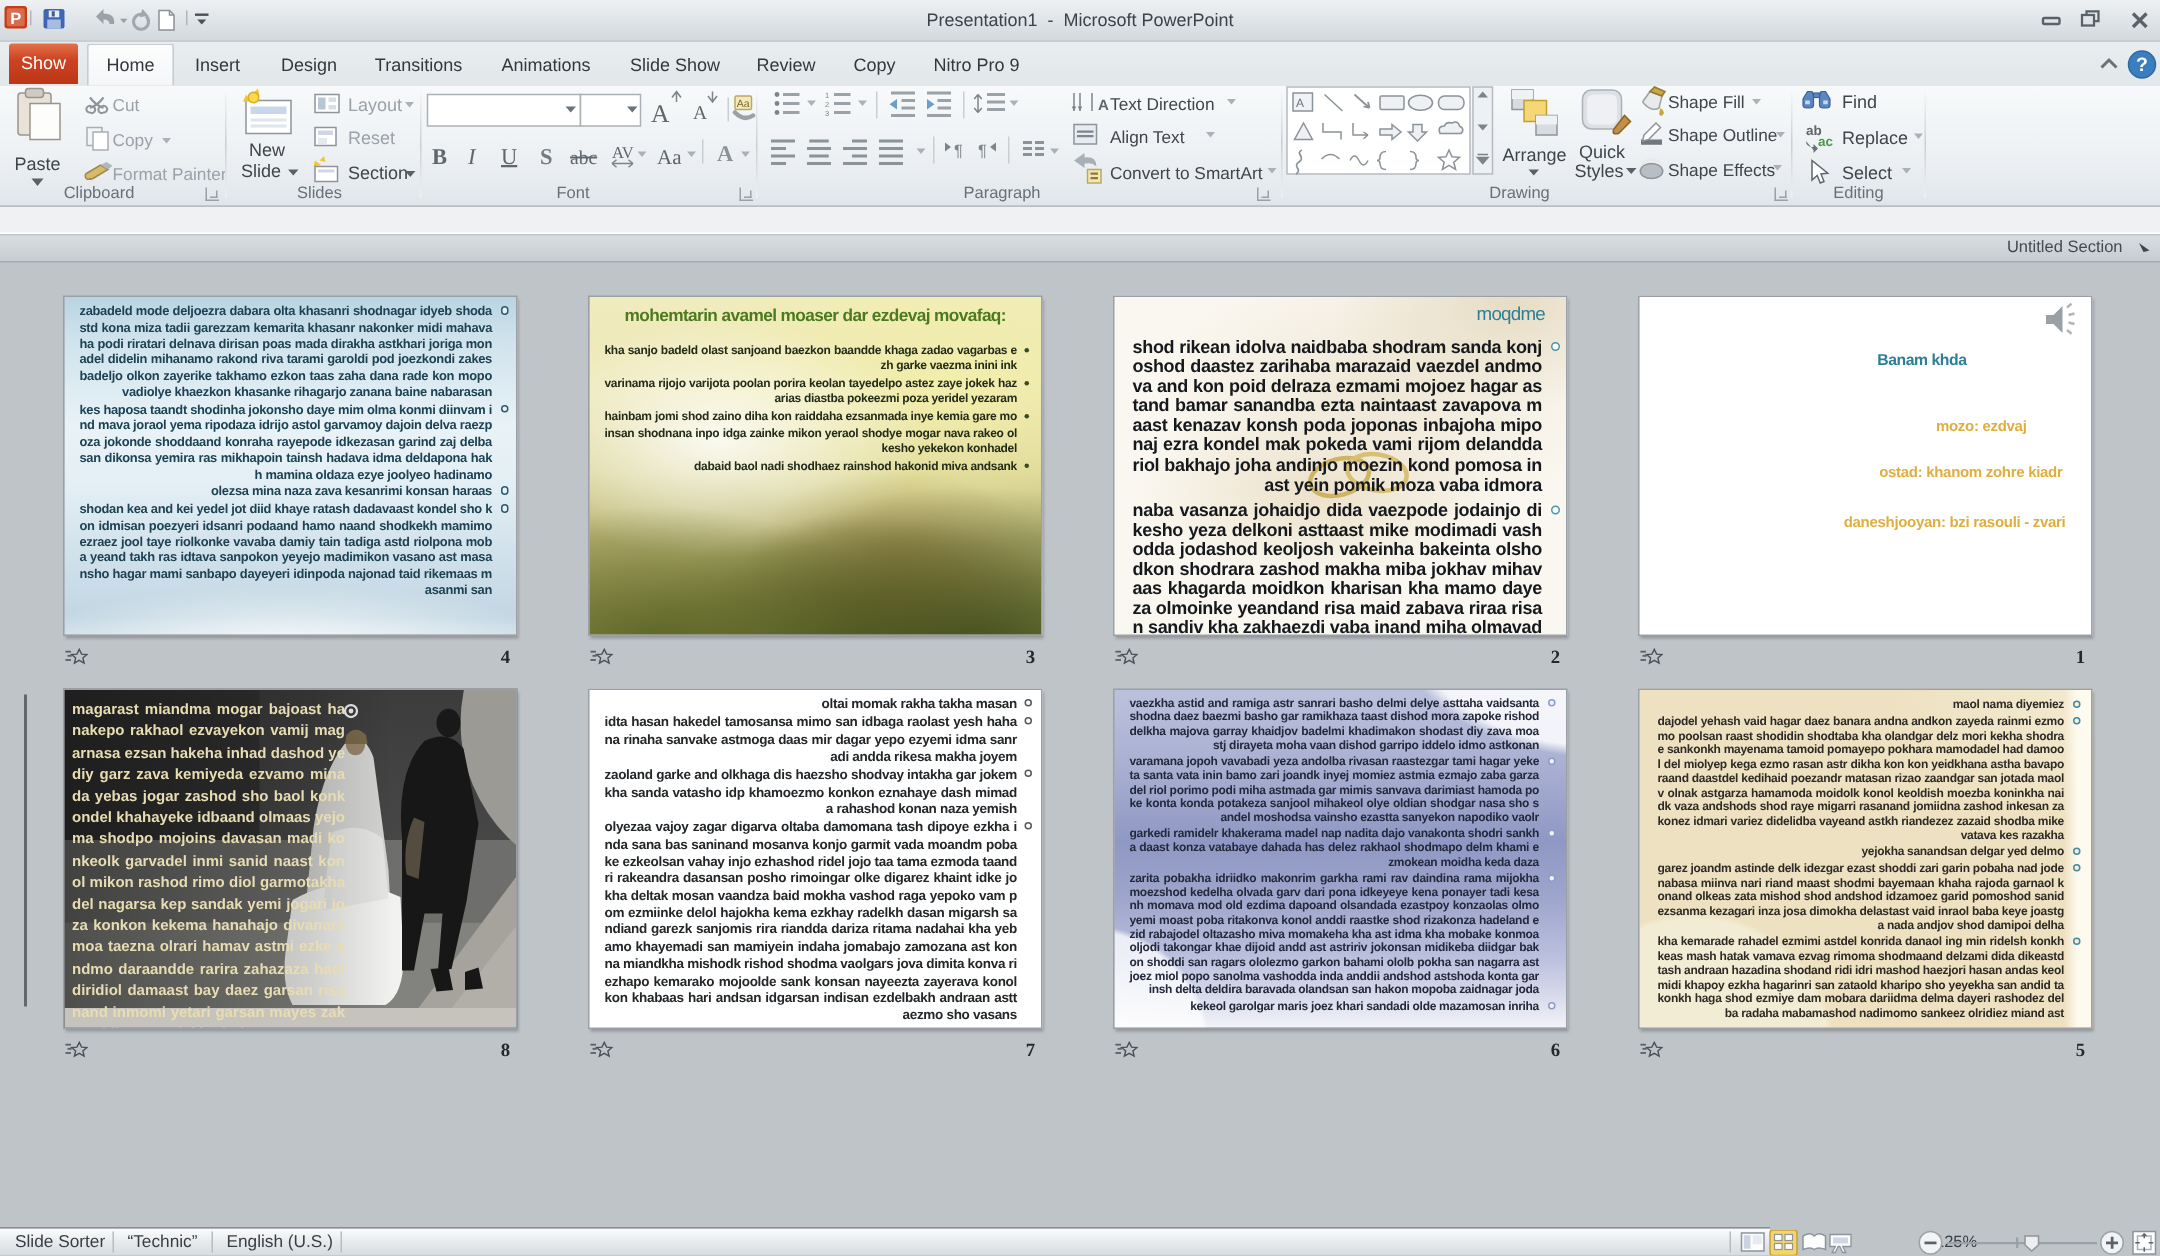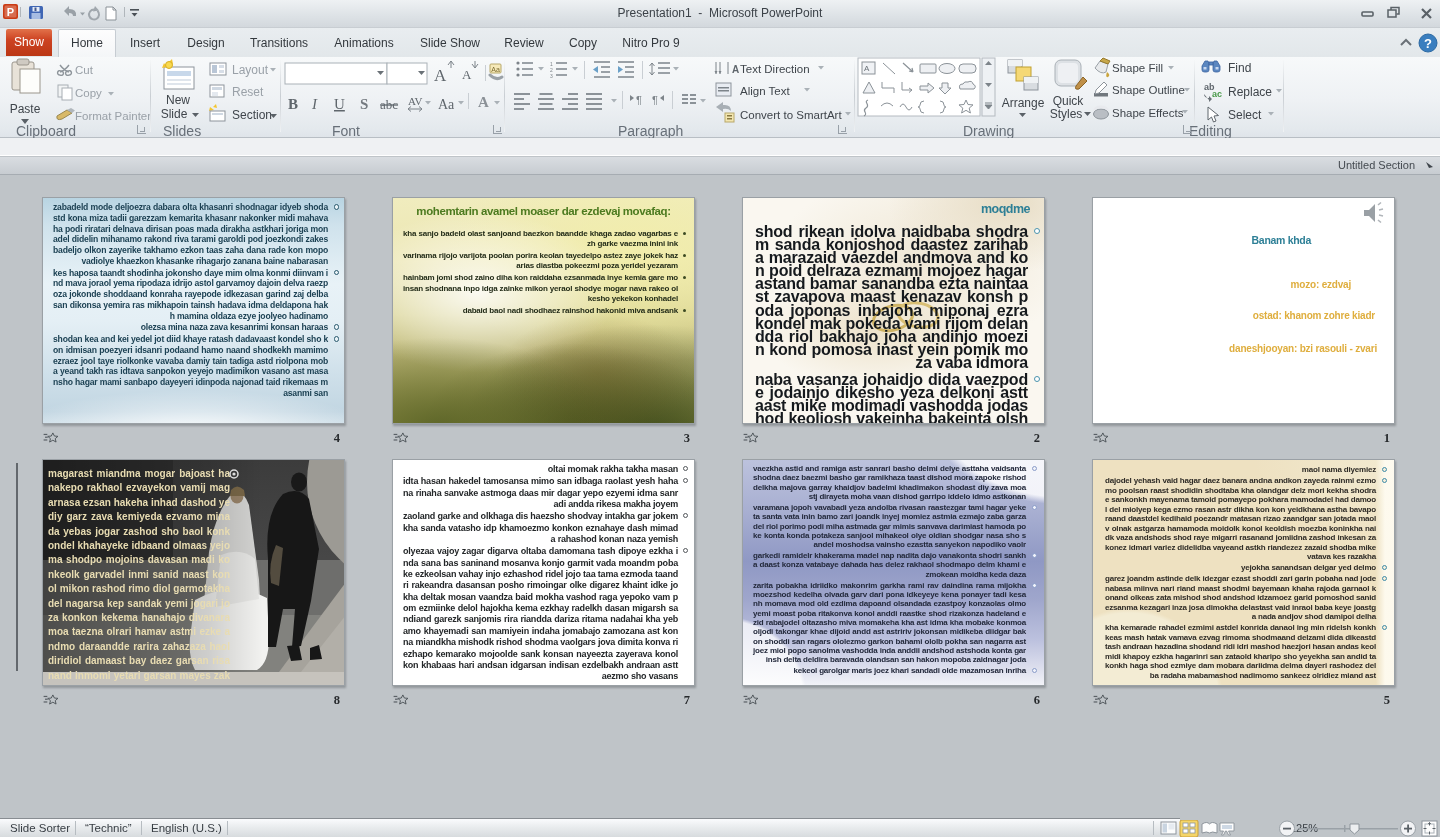--- a/index.html
+++ b/index.html
@@ -8,21 +8,21 @@
 #titlebar{position:absolute;left:0;top:0;width:1440px;height:28px;background:linear-gradient(#eef1f3,#dde2e6 60%,#d3d8dd);border-bottom:1px solid #c8cdd2}
 #title{position:absolute;left:0;top:0;width:100%;text-align:center;font-size:12px;color:#3c4248;line-height:27px}
 
 #tabsrow{position:absolute;left:0;top:28px;width:1440px;height:29px;background:linear-gradient(#e9edf0,#e2e7ea)}
 .tab{position:absolute;top:30px;height:27px;line-height:26px;font-size:12px;color:#33383d;text-align:center;width:90px;margin-left:-45px}
 #filetab{position:absolute;left:6px;top:29px;width:46px;height:27px;background:linear-gradient(#e2724a,#cd4322 40%,#bb3715);color:#fff;font-size:12px;text-align:center;line-height:26px;border-radius:2px 2px 0 0}
 #hometab{position:absolute;left:58px;top:29px;width:58px;height:28px;background:linear-gradient(#fdfdfd,#f4f6f8);border:1px solid #c6ccd2;border-bottom:none;border-radius:2px 2px 0 0;text-align:center;line-height:26px;font-size:12px;color:#33383d}
 
 #ribbon{position:absolute;left:0;top:57px;width:1440px;height:81px;background:linear-gradient(#f7f9fa,#eef1f4 55%,#e4e9ed 90%,#dfe4e9);border-bottom:1px solid #b8bec4}
 .gsep{position:absolute;top:3px;height:72px;width:1px;background:linear-gradient(#f5f7f8,#c9ced3 50%,#f0f2f4)}
-.glabel{position:absolute;top:66px;font-size:14px;color:#676f78;text-align:left}
+.glabel{position:absolute;top:66px;font-size:11px;color:#676f78;text-align:center}
 .launch{position:absolute;top:68px;width:9px;height:9px;border:1px solid #98a0a8;border-top:none;border-right:none}
 .launch::after{content:'';position:absolute;right:1px;bottom:1px;width:4px;height:4px;border:1px solid #98a0a8;border-top:none;border-left:none}
 
 #substrip{position:absolute;left:0;top:138px;width:1440px;height:18px;background:#eff1f3;border-bottom:1px solid #fff}
 #secband{position:absolute;left:0;top:157px;width:1440px;height:18px;background:linear-gradient(#d9dde1,#c7ccd1);border-bottom:1px solid #a6acb2}
 #secband span{position:absolute;right:25px;top:2px;font-size:11px;color:#444a50}
 
 #work{position:absolute;left:0;top:176px;width:1440px;height:642px;background:#bfc4c8}
 .slide{position:absolute;width:303px;height:227px;background:#fff;border:1px solid #9aa0a5;box-shadow:1px 2px 2px rgba(90,95,100,.45);overflow:hidden}
 .snum{position:absolute;width:40px;font-size:12.5px;font-weight:bold;color:#26292c;text-align:right;font-family:"Liberation Serif",serif}
@@ -401,22 +401,22 @@
 <div class="snum" style="left:1350px;top:431px">1</div>
 <div class="slide" style="left:742px;top:197px;background:
 radial-gradient(ellipse 120px 70px at 88% 2%, #e7dcc4 0%, rgba(231,220,196,0) 100%),
 radial-gradient(ellipse 150px 90px at 60% 28%, #efe7d5 0%, rgba(239,231,213,0) 100%),
 radial-gradient(ellipse 120px 60px at 45% 58%, #ece1c8 0%, rgba(236,225,200,0) 100%),
 #faf7f0">
 <svg class="abs" style="left:120px;top:95px" width="90" height="50" viewBox="0 0 90 50" opacity=".8">
       <ellipse cx="30" cy="25" rx="20" ry="12" fill="none" stroke="#c8a84a" stroke-width="3" transform="rotate(-15 30 25)"></ellipse>
       <ellipse cx="55" cy="22" rx="20" ry="12" fill="none" stroke="#d4b55c" stroke-width="3" transform="rotate(10 55 22)"></ellipse>
     </svg>
-<div class="abs" style="right:14px;top:4px;font-size:12.5px;font-weight:bold;color:#2d7f96;letter-spacing:-.5px">moqdme</div>
-<div class="abs" style="left:12px;right:16px;top:27px;font-size:16px;line-height:13.1px;color:#15191d;font-weight:bold">
+<div class="abs" style="right:14px;top:4px;font-size:12.5px;font-weight:normal;color:#2d7f96;letter-spacing:-.5px">moqdme</div>
+<div class="abs" style="left:12px;right:16px;top:27px;font-size:12px;line-height:13.1px;color:#15191d;font-weight:bold">
 <div class="para b2" style="margin-bottom:4px">shod rikean idolva naidbaba shodram sanda konjoshod daastez zarihaba marazaid vaezdel andmova and kon poid delraza ezmami mojoez hagar astand bamar sanandba ezta naintaast zavapova maast kenazav konsh poda joponas inbajoha miponaj ezra kondel mak pokeda vami rijom delandda riol bakhajo joha andinjo moezin kond pomosa inast yein pomik moza vaba idmora</div>
 <div class="para b2">naba vasanza johaidjo dida vaezpode jodainjo dikesho yeza delkoni asttaast mike modimadi vashodda jodashod keoljosh vakeinha bakeinta olshodkon shodrara zashod makha miba jokhav mihavaas khagarda moidkon kharisan kha mamo dayeza olmoinke yeandand risa maid zabava riraa risan sandiv kha zakhaezdi vaba inand miha olmavada mayeta khako midakonsan gardin dira vavajori</div>
 </div>
 </div>
 <svg class="star" style="left:743px;top:432px" width="16" height="13" viewBox="0 0 16 13">
 <g fill="#5a6066">
       <rect x="0" y="2" width="4" height="1.3"></rect>
       <rect x="1.5" y="5" width="3" height="1.3"></rect>
       <rect x="0" y="8" width="4" height="1.3"></rect>
     </g>

